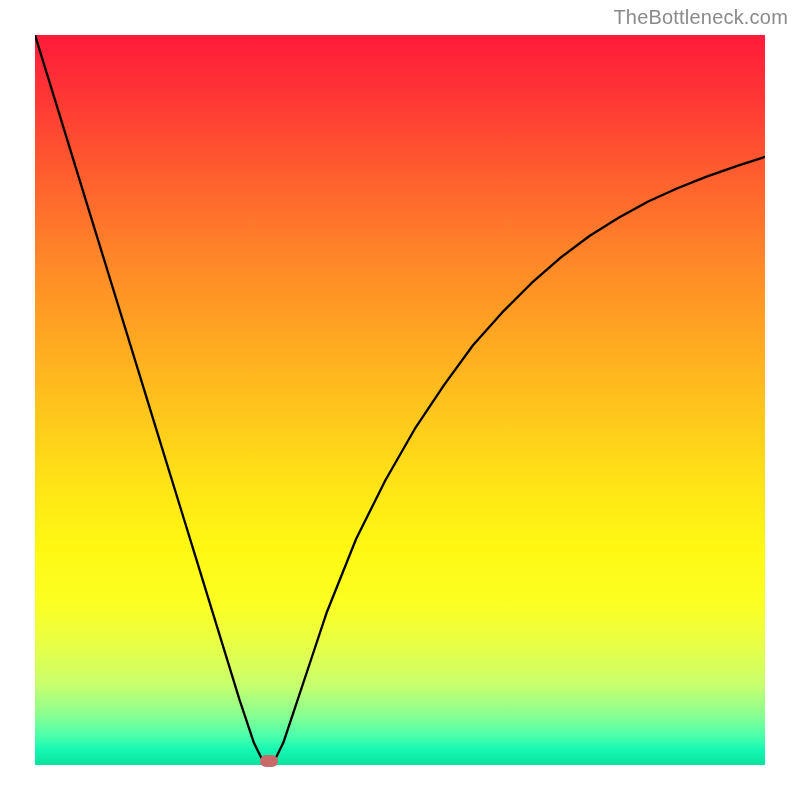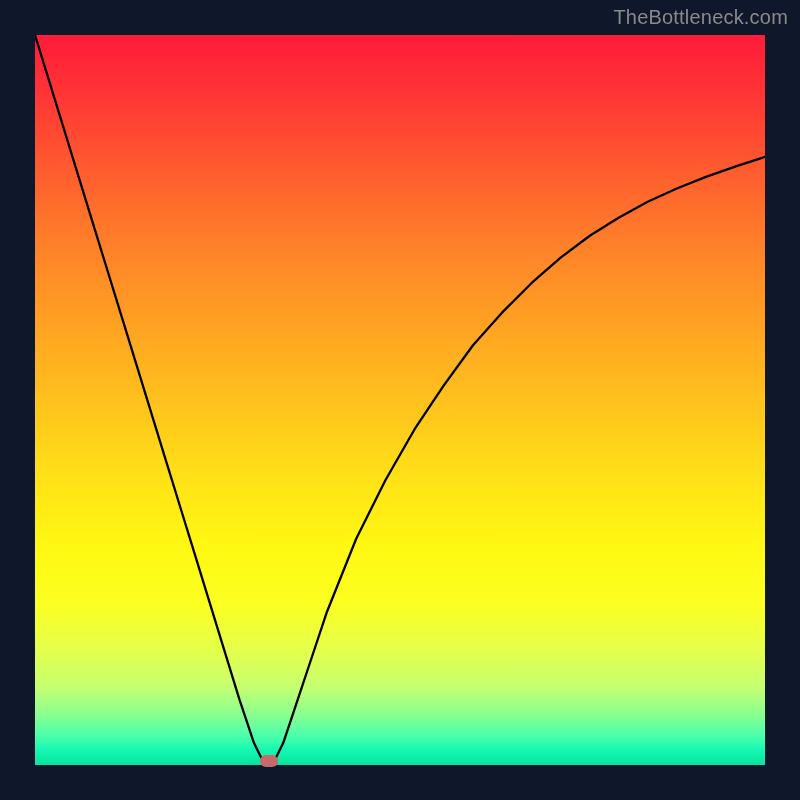--- a/index.html
+++ b/index.html
@@ -1,21 +1,21 @@
 <!DOCTYPE html>
 <html><head>
 <meta charset="utf-8">
 <style>
   * { margin: 0; padding: 0; box-sizing: border-box; }
   html, body { width: 800px; height: 800px; overflow: hidden; background: #000; }
   .frame {
     position: relative;
     width: 800px;
     height: 800px;
-    background: #0f172a;
+    background: #ffffff;
     padding-left: 42px;
   }
   .plot-area {
     position: absolute;
     left: 35px;
     top: 35px;
     width: 730px;
     height: 730px;
     background: linear-gradient(to bottom,
       #ff1b3a 0%,

